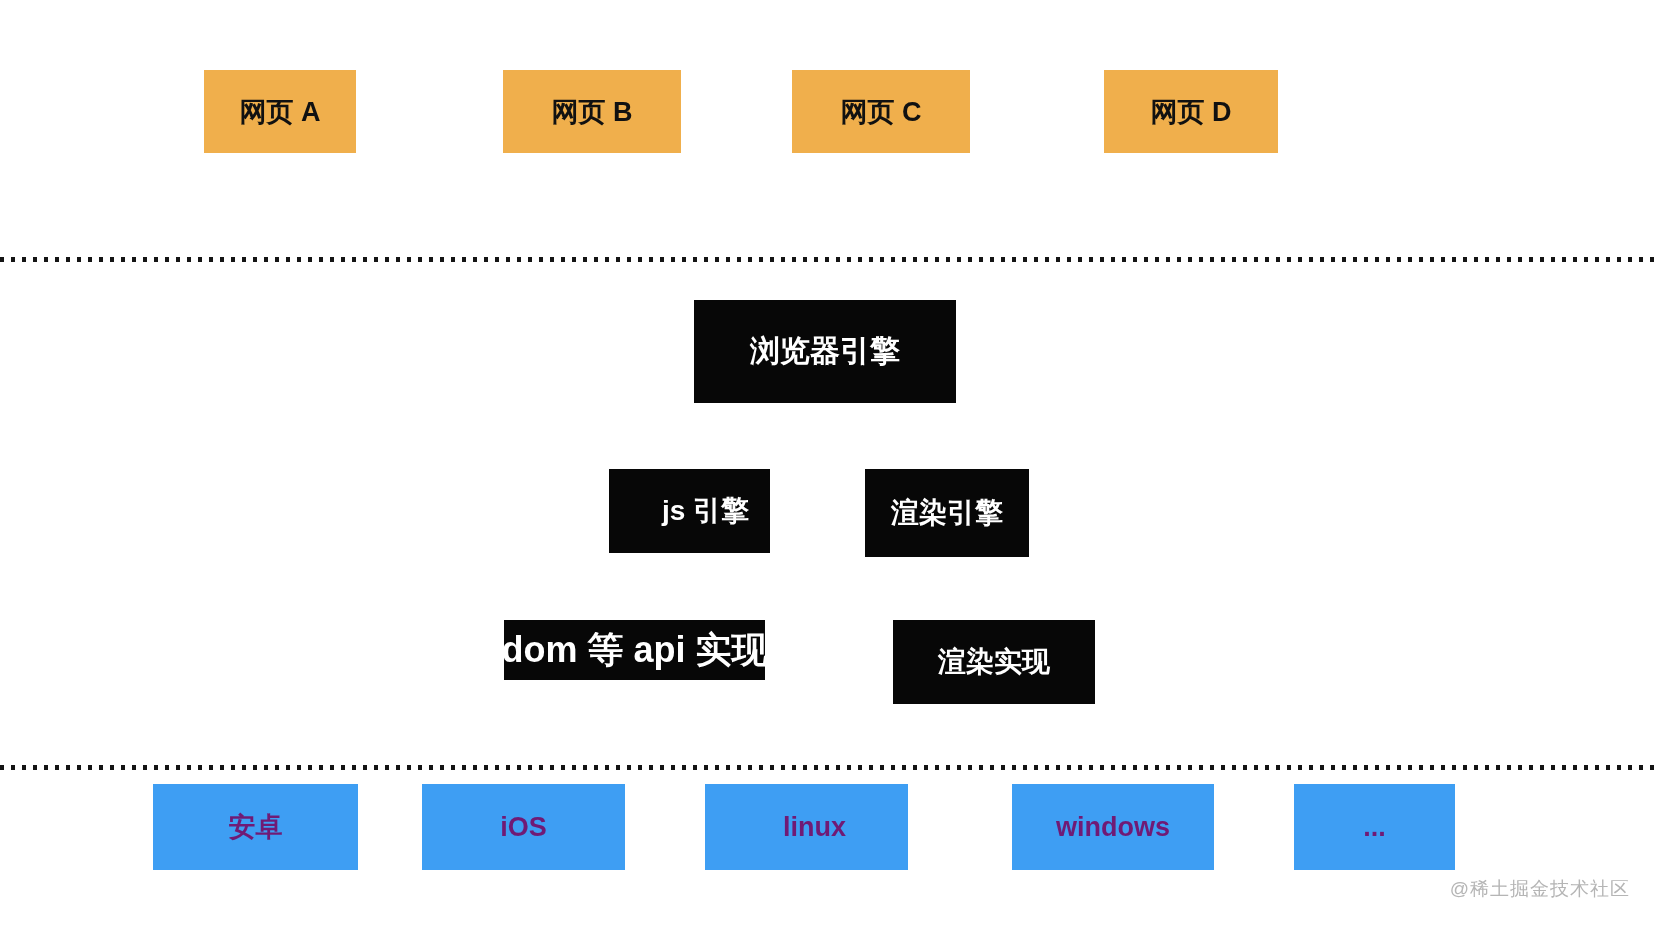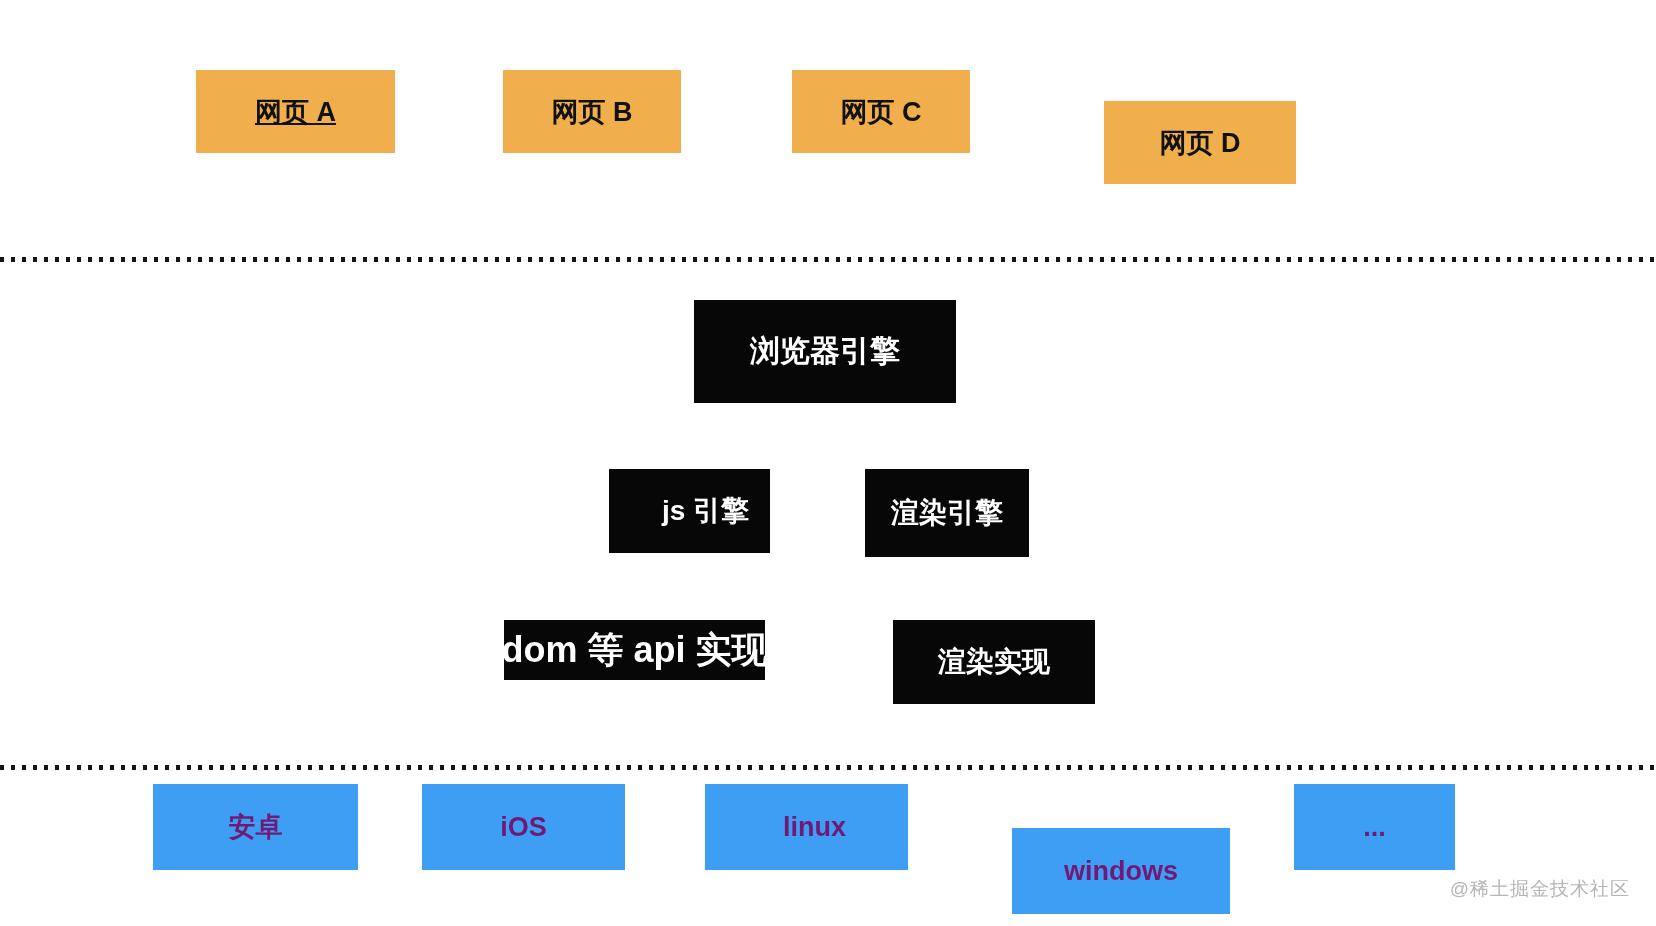--- a/index.html
+++ b/index.html
@@ -25,24 +25,24 @@
     white-space: nowrap;
   }
   
   .web {
     top: 70px;
     height: 83px;
     background: #F0AF4C;
     color: #111111;
     font-size: 27px;
   }
-  .web-a { left: 196px;  width: 199px; text-decoration: underline; }
+  .web-a { left: 204px;  width: 152px; }
   .web-b { left: 503px;  width: 178px; }
   .web-c { left: 792px;  width: 178px; }
-  .web-d { left: 1104px; width: 192px; margin-top: 31px; }
+  .web-d { left: 1104px; width: 174px; }
 
   
   .dots {
     position: absolute;
     left: 0;
     width: 1656px;
     height: 5px;
     background-image: repeating-linear-gradient(90deg,
       #141414 0px, #141414 4px, transparent 4px, transparent 11px);
   }
@@ -85,21 +85,21 @@
   .platform {
     top: 784px;
     height: 86px;
     background: #3E9EF3;
     color: #701a75;
     font-size: 27px;
   }
   .plat-android { left: 153px;  width: 205px; }
   .plat-ios     { left: 422px;  width: 203px; }
   .plat-linux   { left: 705px;  width: 203px; padding-left: 16px; }
-  .plat-windows { left: 1012px; width: 218px; margin-top: 44px; }
+  .plat-windows { left: 1012px; width: 202px; }
   .plat-more    { left: 1294px; width: 161px; }
 
   
   .watermark {
     position: absolute;
     right: 26px;
     top: 876px;
     color: #b5b5b5;
     font-size: 19px;
     font-weight: normal;

